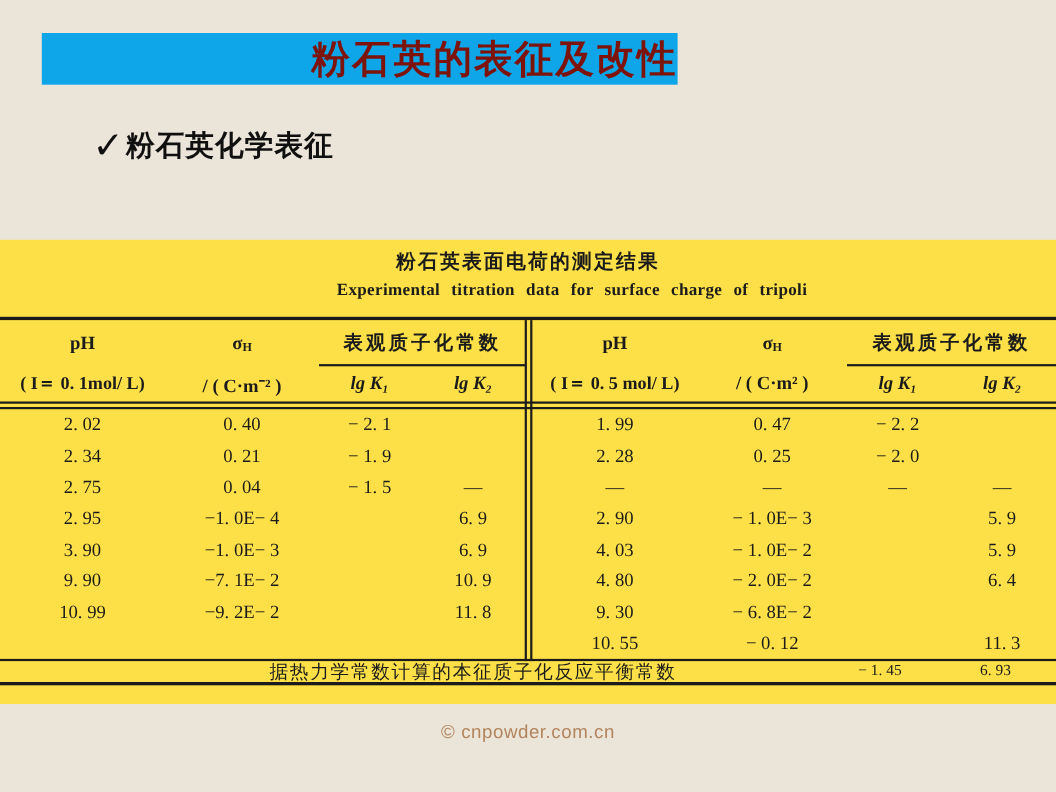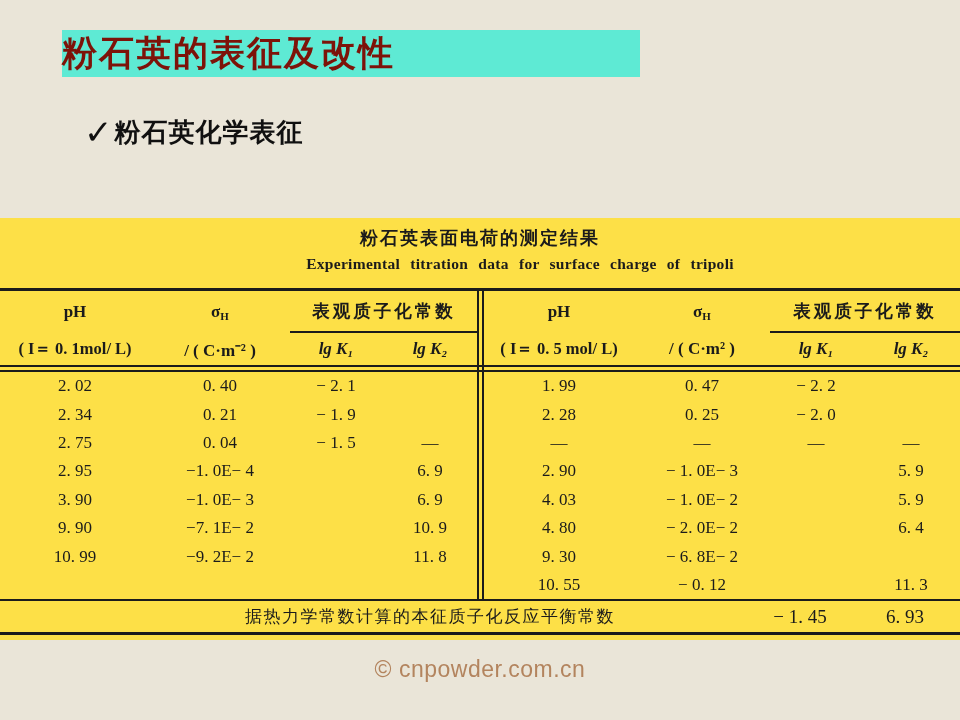--- a/index.html
+++ b/index.html
@@ -9,22 +9,22 @@
     background:#EAE5D8;
     font-family:"Liberation Serif", serif;
     color:#1b1b1b;
     overflow:hidden;
   }
 
   
   .title-bar {
     position:absolute; left:38px; top:30px;
     width:578px; height:47px;
-    background:#5eead4;
-    display:flex; align-items:center; justify-content:flex-start;margin-left:24px;
+    background:#0ea5e9;
+    display:flex; align-items:center; justify-content:flex-end;
   }
   .title-bar .title-text {
     font-family:"Liberation Sans", sans-serif;
     font-weight:bold; font-size:35px;
     color:#7D1309; letter-spacing:2px;
     white-space:nowrap;
   }
 
   
   .bullet-line {
@@ -97,44 +97,44 @@
   .trow .cell { height:28.4px; }
 
   .divider {
     position:absolute; left:477px; top:0;
     width:7px; height:310px;
     border-left:2px solid #1b1b1b;
     border-right:2px solid #1b1b1b;
   }
 
   .foot-row {
-    position:relative; width:960px; height:36px;
+    position:relative; width:960px; height:24px;
     border-top:2px solid #1b1b1b;
     border-bottom:3px solid #1b1b1b;
   }
   .foot-label {
     position:absolute; left:150px; top:0; width:560px; height:100%;
     display:flex; align-items:center; justify-content:center;
     font-size:17px; letter-spacing:1.5px;
     font-family:"Liberation Sans", sans-serif;
   }
   .foot-k1, .foot-k2 {
     position:absolute; top:0; height:100%; width:90px;
     display:flex; align-items:center; justify-content:center;
-    font-size:19px;
+    font-size:14px;
   }
   .foot-k1 { left:755px; }
   .foot-k2 { left:860px; }
 
   
   .watermark {
     position:absolute; left:0; top:656px; width:960px;
     text-align:center;
     font-family:"Liberation Sans", sans-serif;
-    font-size:23px; color:#B3845E; letter-spacing:0.5px;
+    font-size:17px; color:#B3845E; letter-spacing:0.5px;
   }
 </style>
 </head>
 <body>
 
 <div class="title-bar">
   <span class="title-text">粉石英的表征及改性</span>
 </div>
 
 <div class="bullet-line">

